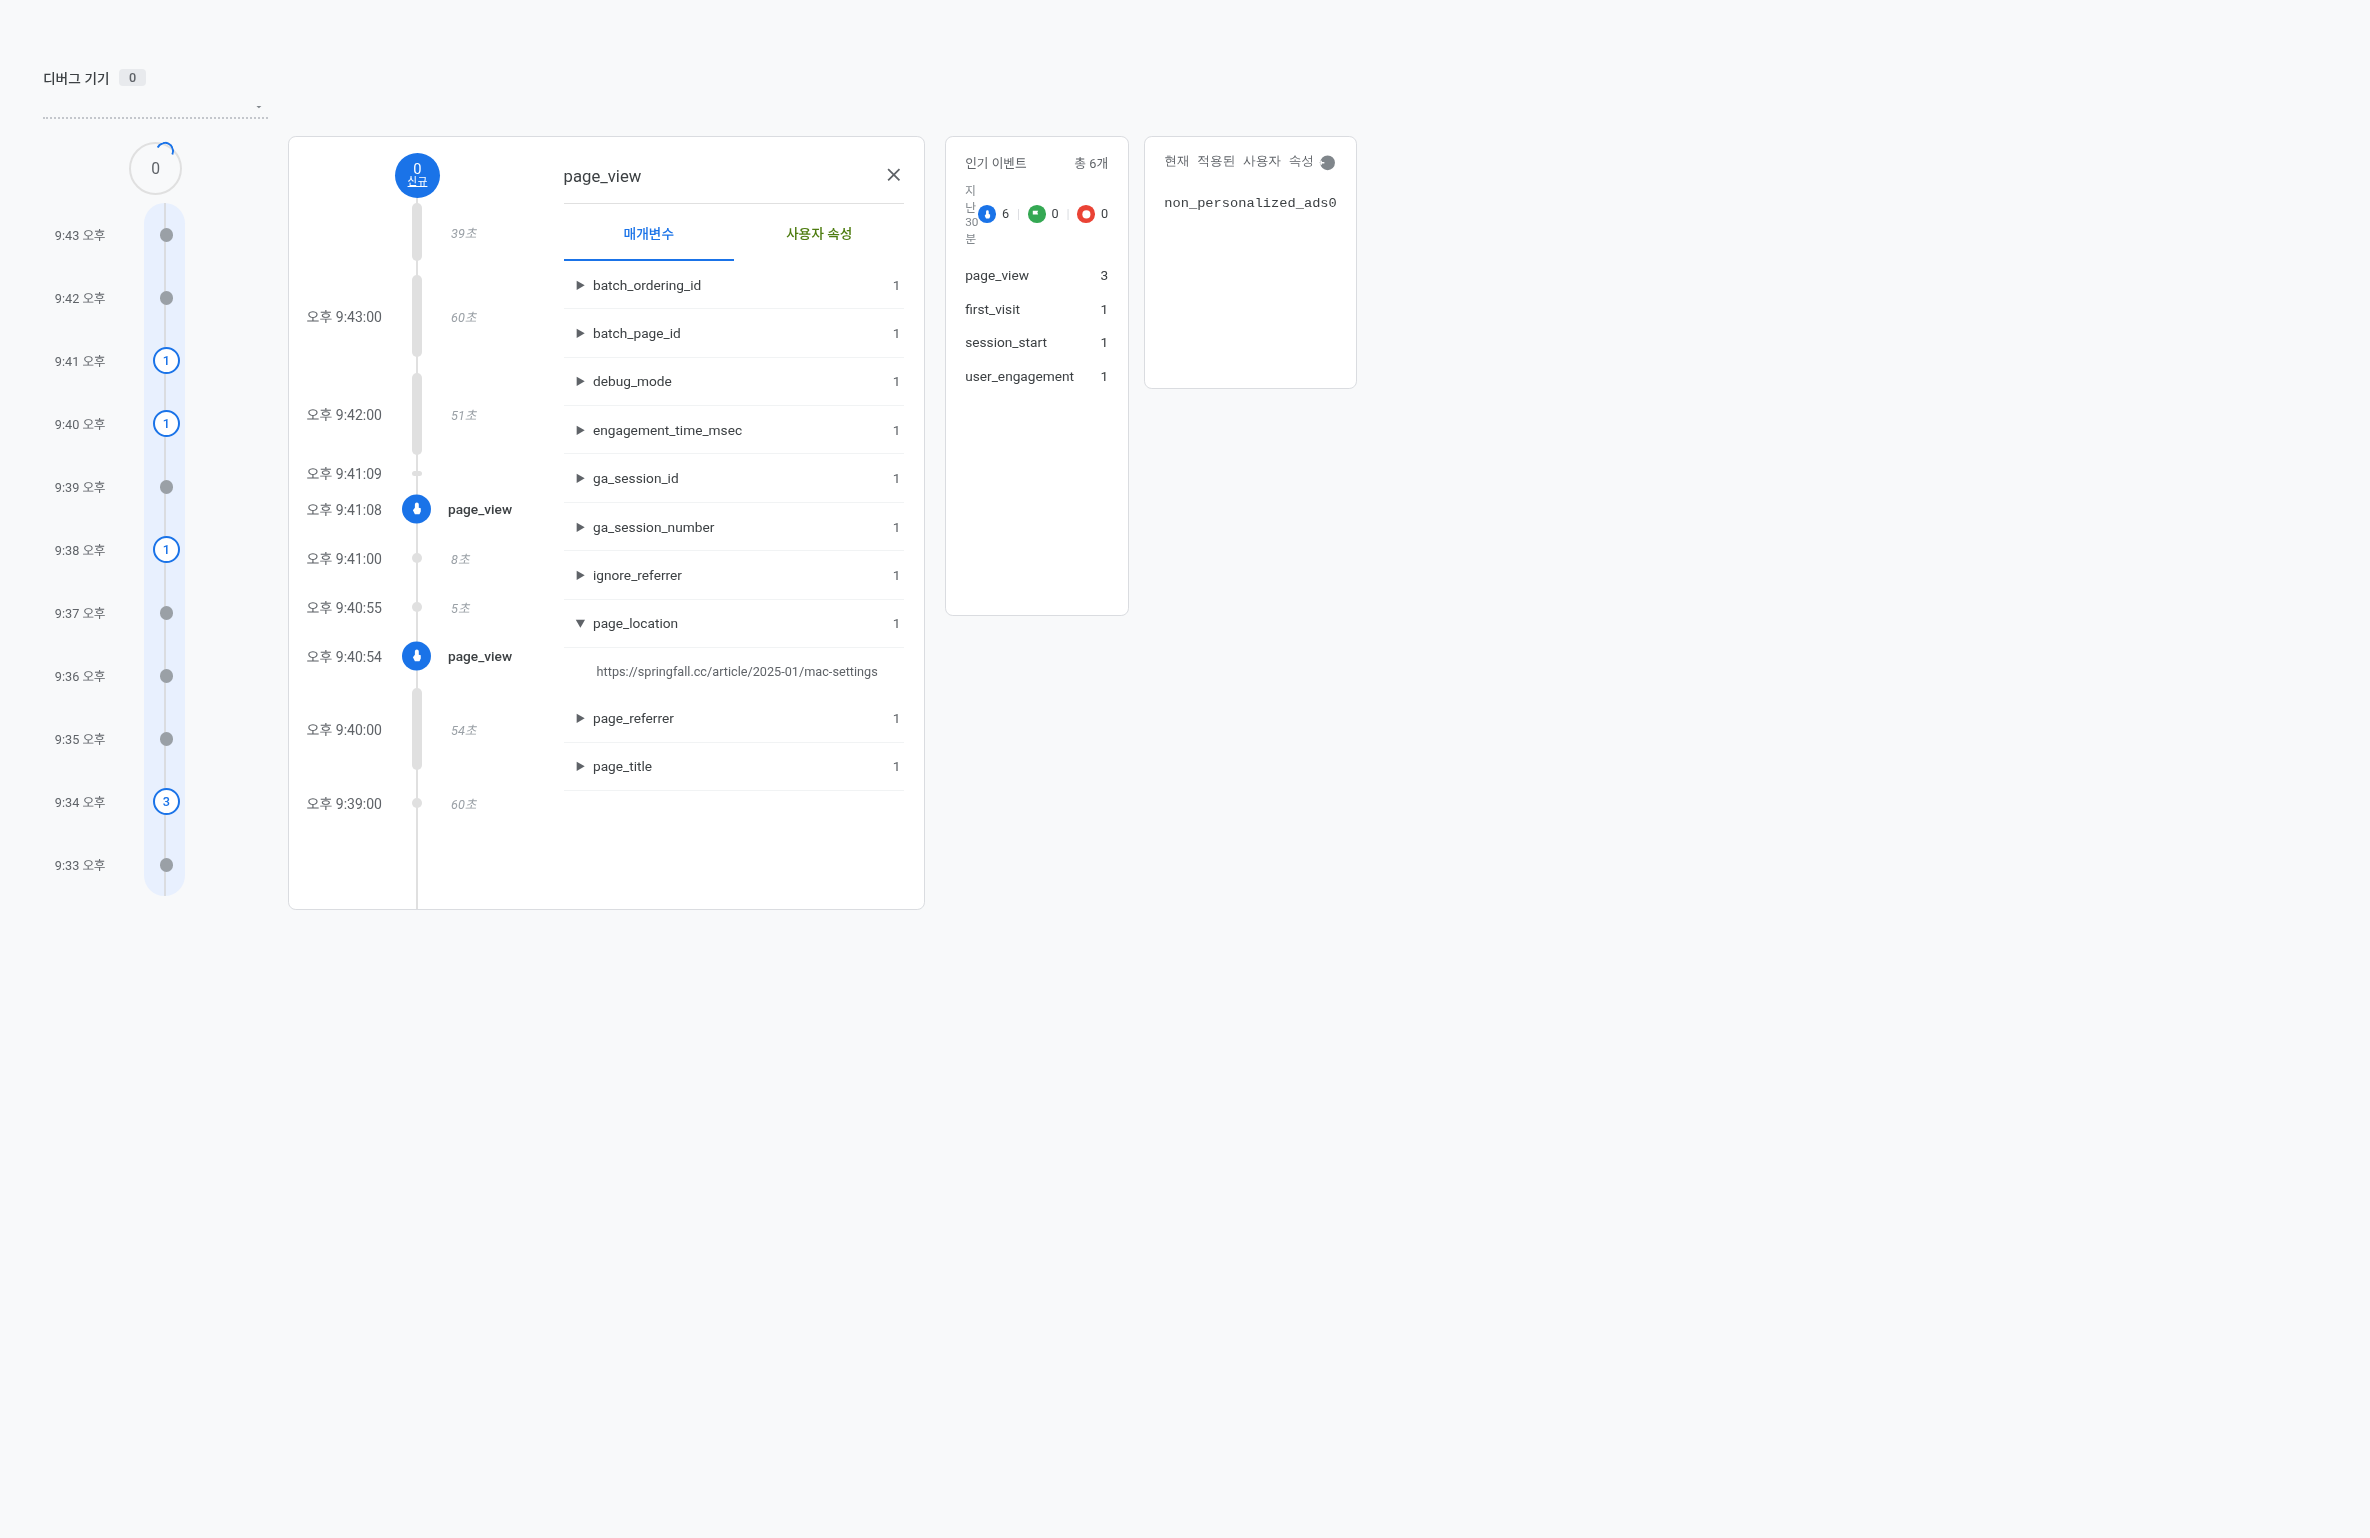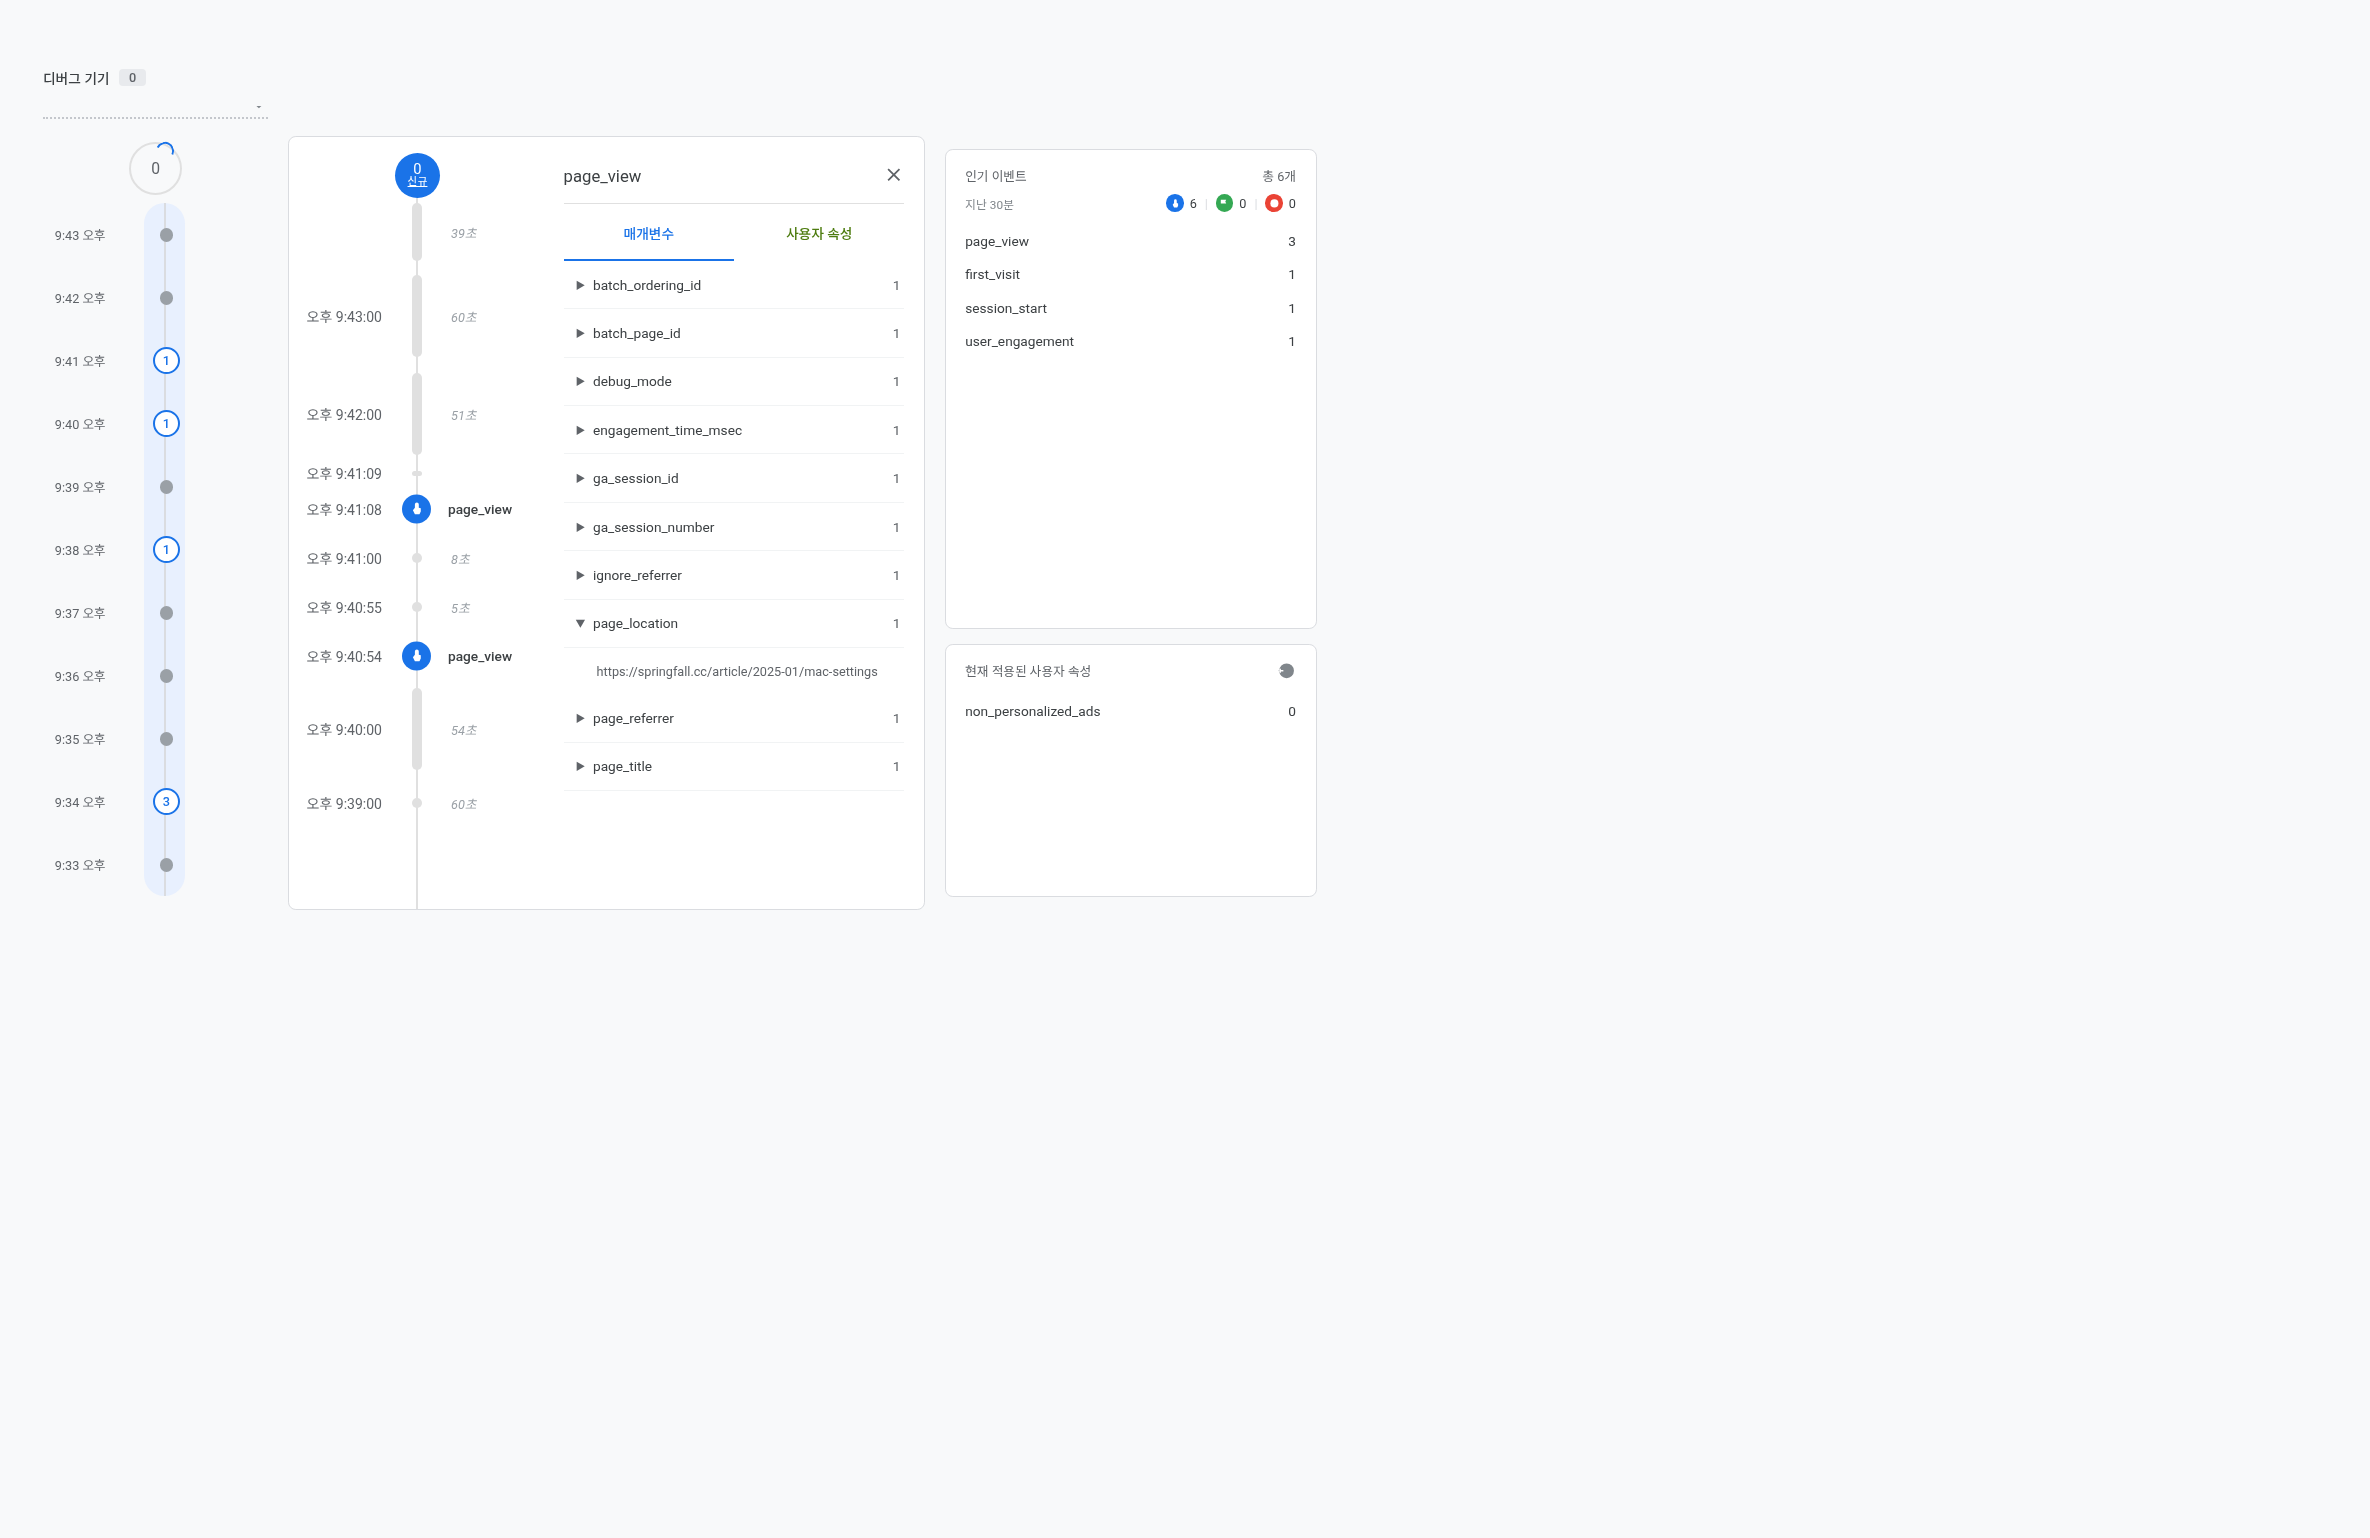--- a/index.html
+++ b/index.html
@@ -94,34 +94,34 @@
 .param-row {
   display:flex; align-items:center; padding: 15.7px 3.9px 15.7px 11.8px;
   font-size:13.7px; border-bottom:1px solid #f1f3f4; cursor:pointer;
 }
 .param-row.sub { padding-left:33px; color:#5f6368; font-size:12.7px; border-bottom:none; }
 .param-row .caret { width:9.8px; margin-right:7.8px; color:#5f6368; }
 .param-row .pname { flex:1; }
 .param-row .pval { color:#5f6368; }
 
 
-.right-col { flex:1; max-width: 372px; margin: 88px 19.6px 0 19.6px; display:flex; flex-direction:column; gap:15px;justify-content:center; }
+.right-col { flex:1; max-width: 372px; margin: 88px 19.6px 0 19.6px; display:flex; gap:15px; }
 .card { background:#fff; border:1px solid #dadce0; border-radius:7.8px; padding:15.7px 19.6px; }
 .card-head { display:flex; justify-content:space-between; font-size:12.7px; color:#5f6368; margin-bottom:9.8px; }
 .card-sub { display:flex; justify-content:space-between; align-items:center; font-size:11.8px; color:#80868b; margin-bottom:11.8px; }
 .badges { display:flex; align-items:center; gap:5.9px; font-size:12.7px; color:#3c4043; }
 .bdg { width:17.6px; height:17.6px; border-radius:50%; display:inline-flex; align-items:center; justify-content:center; }
 .bdg svg { fill:#fff; width:10.8px; height:10.8px; }
 .bdg.blue{background:#1a73e8;} .bdg.green{background:#34a853;} .bdg.red{background:#ea4335;}
 .sep { color:#dadce0; padding:0 2px; }
 .evlist-row { display:flex; justify-content:space-between; padding:8.8px 0; font-size:13.7px; }
 .prop-row { display:flex; justify-content:space-between; padding:9.8px 0; font-size:13.7px; }
 .hist-icon svg { fill:#80868b; width:19.6px; height:19.6px; }
 .tall { height: 480px; }
-.med-h { height: 253px; }
+.med-h { height: 253px; font-family: Liberation Mono, monospace; }
 .close-btn { cursor:pointer; }
 </style>
 </head>
 <body>
 
 <div class="app">
 
   <div class="left-col">
     <div class="debug-header">
       <span>디버그 기기</span>

